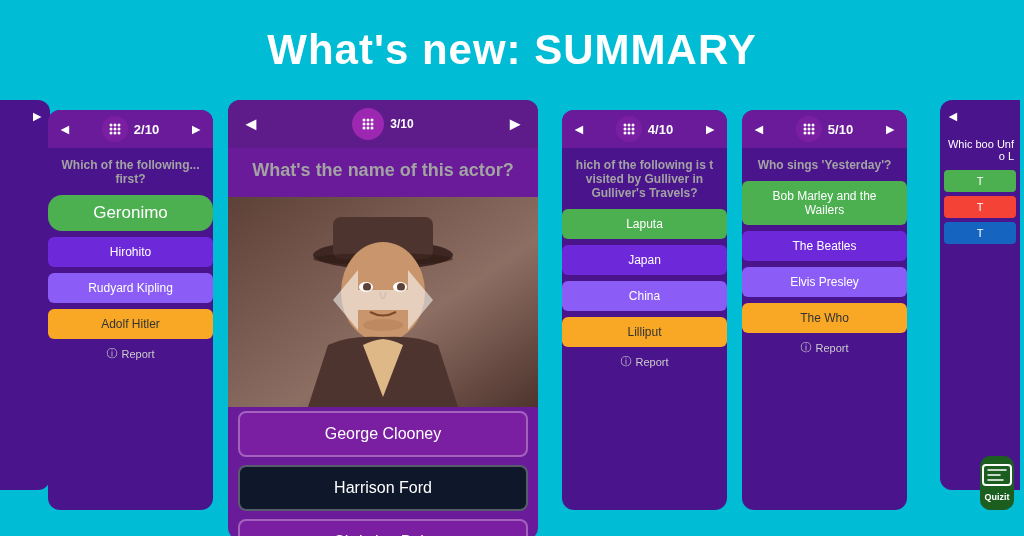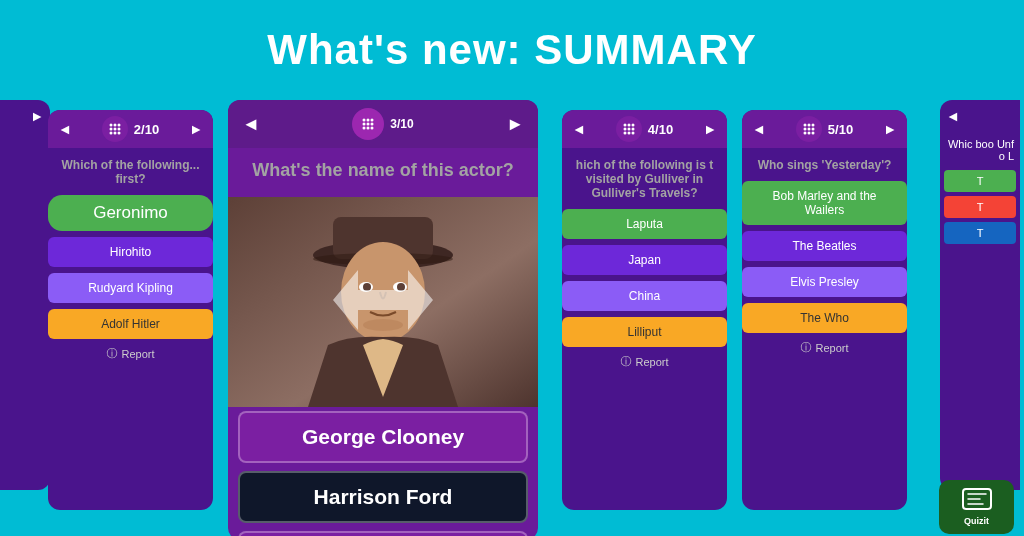--- a/index.html
+++ b/index.html
@@ -204,36 +204,36 @@
       justify-content: space-between;
       padding: 0 10px;
     }
 
     
     .center-answer {
       margin: 4px 10px;
       padding: 12px 10px;
       border-radius: 8px;
       color: white;
-      font-size: 21px;
+      font-size: 16px;
       text-align: center;
       cursor: pointer;
-      font-weight: 700;
+      font-weight: 400;
       border: 2px solid rgba(255,255,255,0.3);
     }
     .center-answer-purple { background: #7B1FA2; }
     .center-answer-green { background: #43A047; }
     .center-answer-partial { background: #7B1FA2; }
 
     
     .quizit-logo {
       position: absolute;
-      bottom: 2px;
+      bottom: 26px;
       right: 10px;
-      width: 75px;
+      width: 34px;
       height: 54px;
       background: #1B5E20;
       border-radius: 10px;
       display: flex;
       flex-direction: column;
       align-items: center;
       justify-content: center;
       z-index: 20;
     }
     .quizit-logo-text {

